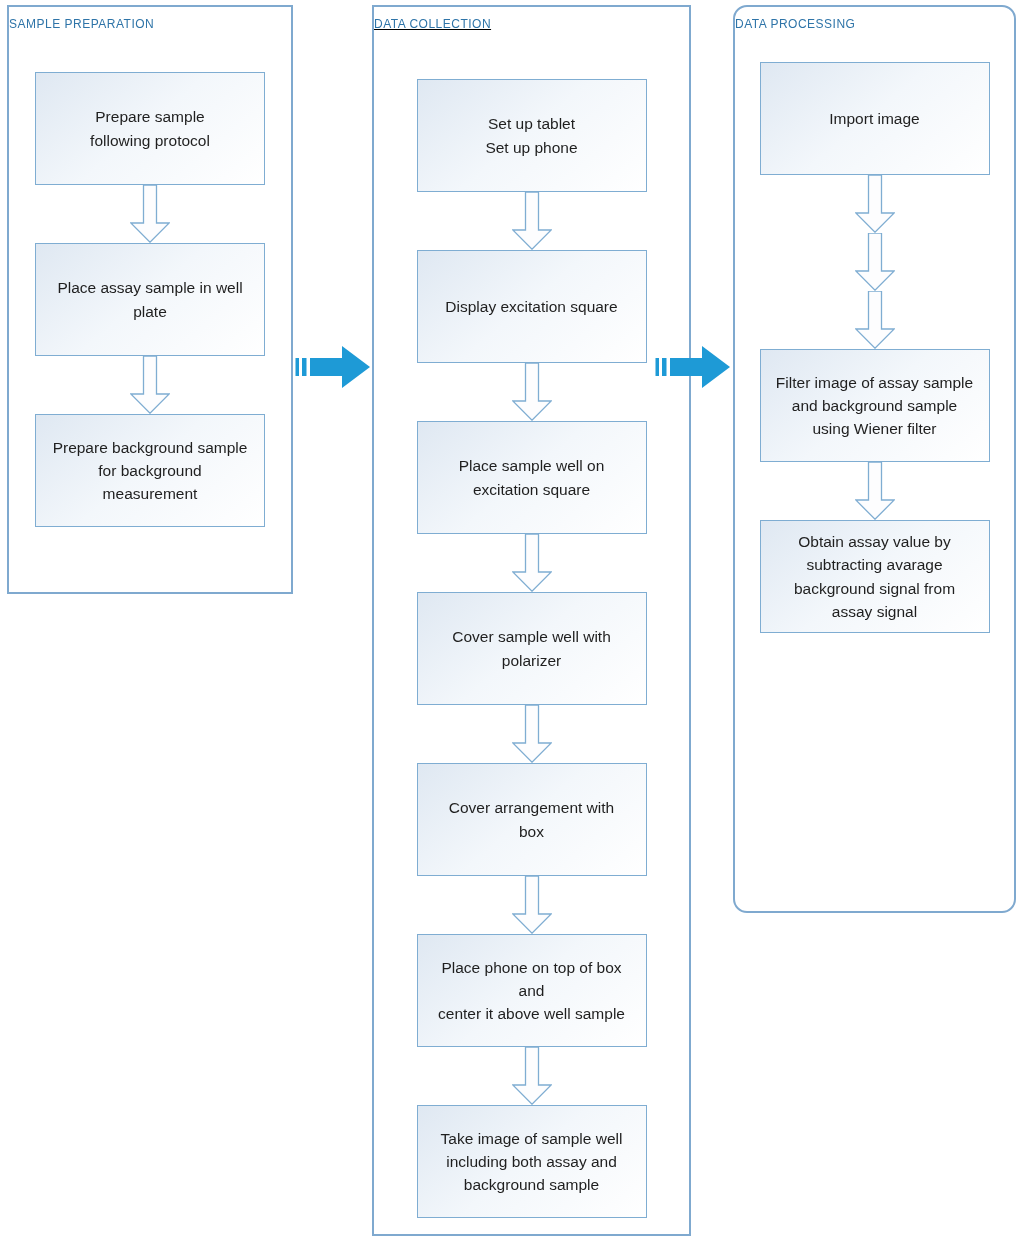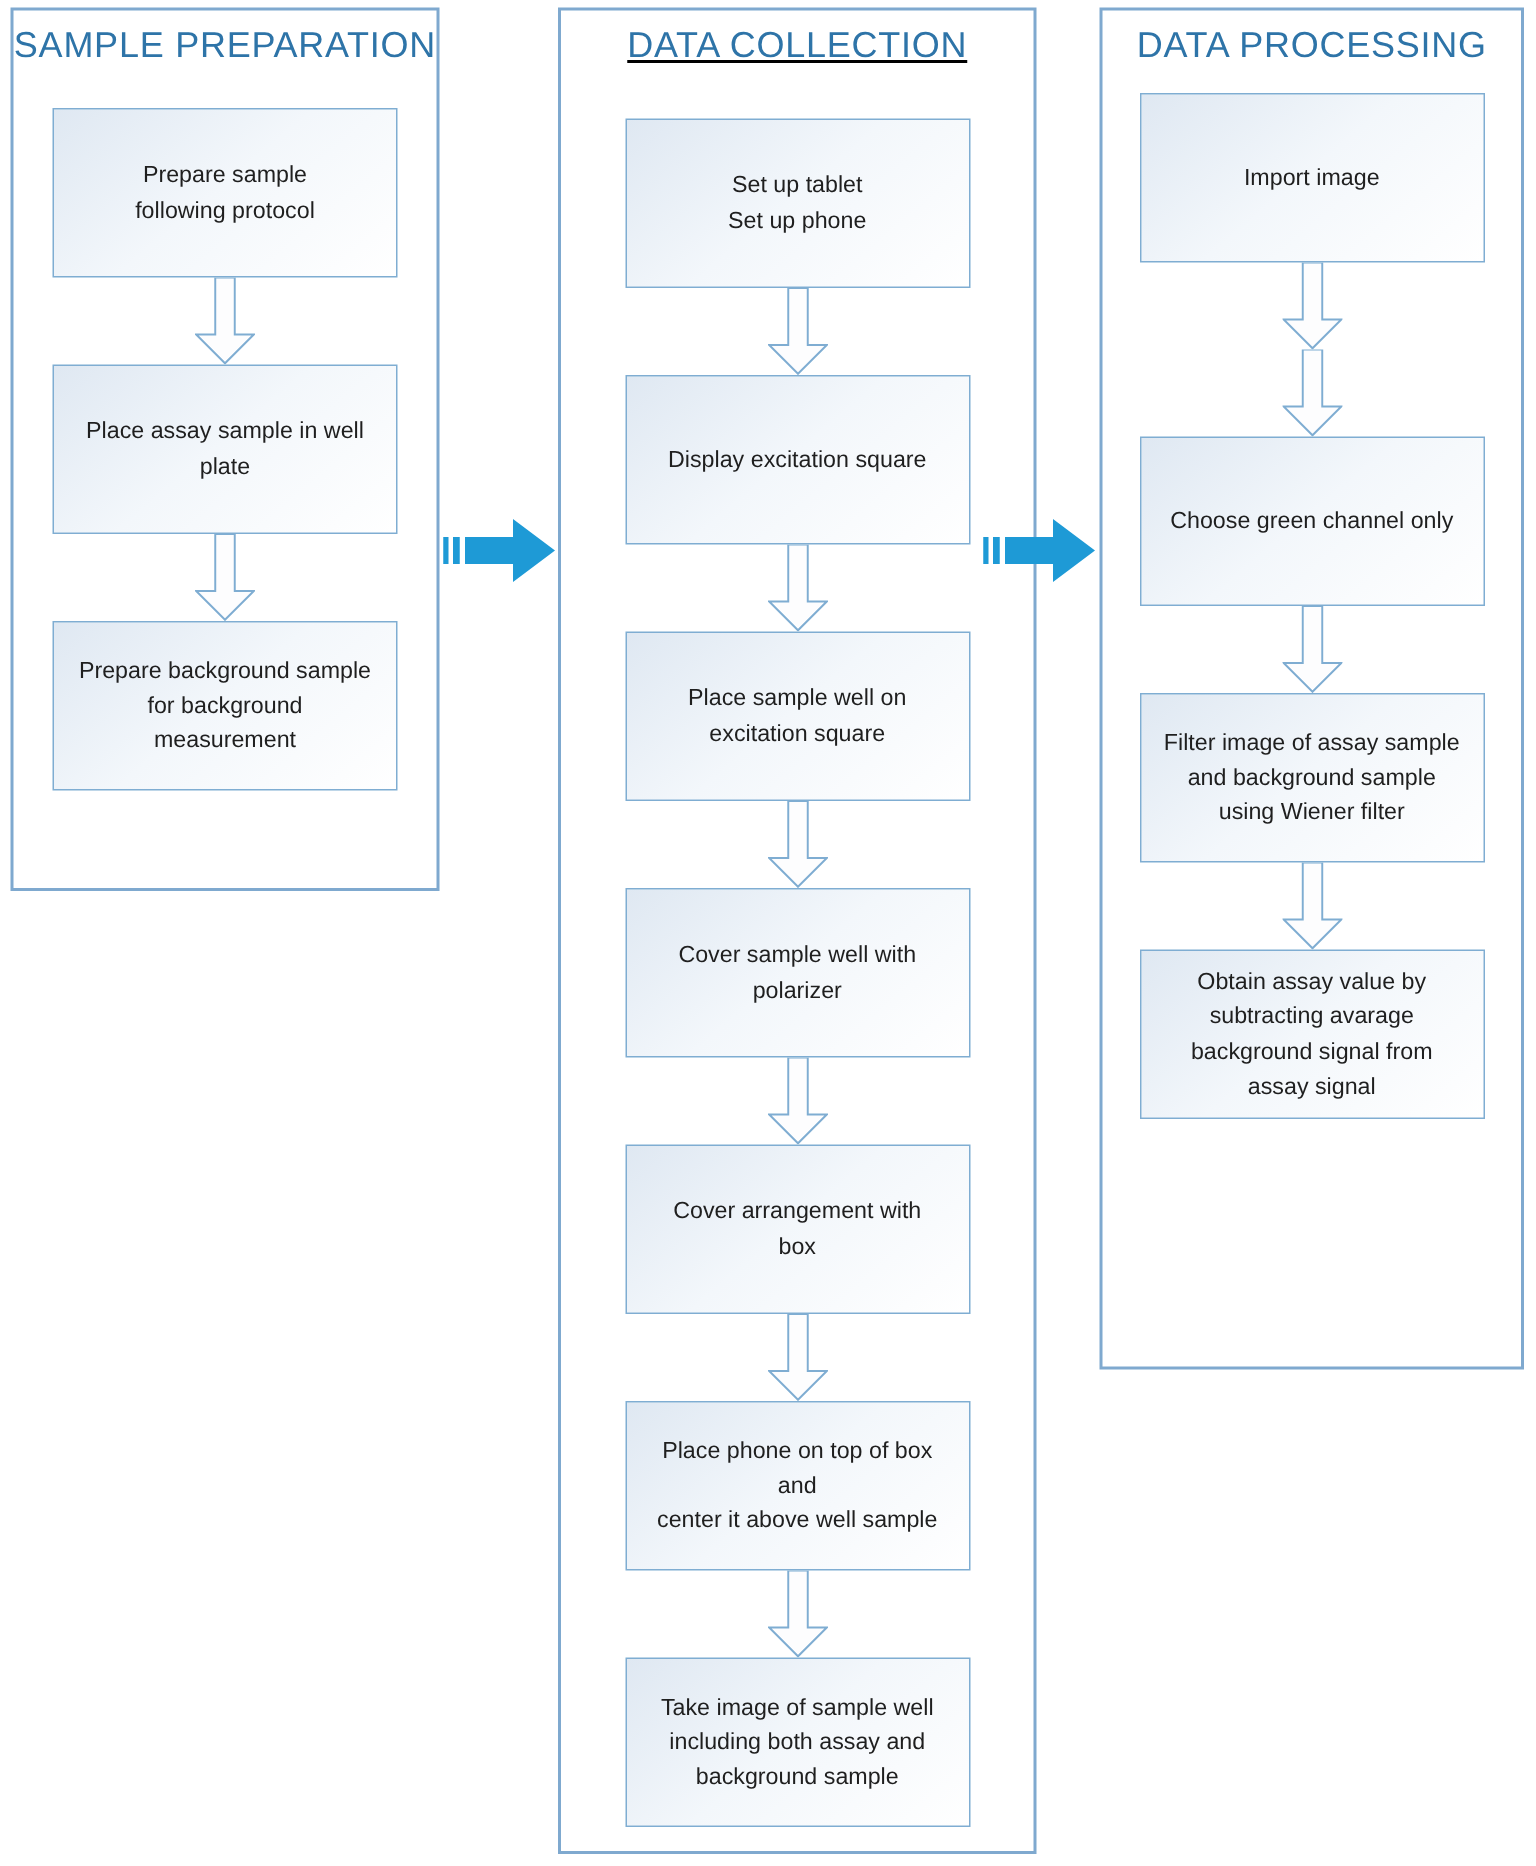--- a/index.html
+++ b/index.html
@@ -22,35 +22,35 @@
     font-family:"Liberation Sans", sans-serif;
     overflow:hidden;
   }
   .panel{
     position:absolute;
     border:2px solid var(--panel-border);
     background:#ffffff;
   }
   .panel-title{
     margin-top:10px;
-    text-align:center;
-    font-size:24px;
+    text-align:left;
+    font-size:12px;
     letter-spacing:0.5px;
     color:var(--title-text);
   }
   .steps{
     position:absolute;
     left:0; right:0;
     display:flex;
     flex-direction:column;
     align-items:center;
   }
   #panel-1{left:7px;  top:5px; width:286px; height:589px;}
   #panel-2{left:372px; top:5px; width:319px; height:1231px;text-decoration:underline;}
-  #panel-3{left:733px; top:5px; width:283px; height:908px;}
+  #panel-3{left:733px; top:5px; width:283px; height:908px;border-radius:14px;}
   #panel-1 .steps{top:65px;align-items:center;}
   #panel-2 .steps{top:55px;margin-top:17px;}
   #panel-3 .steps{top:55px;}
   .box{
     width:230px;
     height:113px;
     border:1.5px solid var(--box-border);
     background:linear-gradient(140deg, var(--box-fill-top) 0%, var(--box-fill-mid) 48%, #ffffff 100%);
     display:flex;
     align-items:center;
@@ -140,21 +140,20 @@
   <div class="panel" id="panel-3">
     <div class="panel-title">DATA PROCESSING</div>
     <div class="steps">
         <div class="box">Import image</div>
         <svg class="step-arrow" width="40" height="58" viewBox="0 0 40 58">
           <polygon points="13.5,0 26.5,0 26.5,38 39.2,38 20,57.2 0.8,38 13.5,38"></polygon>
         </svg>
         <svg class="step-arrow" width="40" height="58" viewBox="0 0 40 58">
           <polygon points="13.5,0 26.5,0 26.5,38 39.2,38 20,57.2 0.8,38 13.5,38"></polygon>
         </svg>
-        <div class="box">Choose green channel only</div>
         <svg class="step-arrow" width="40" height="58" viewBox="0 0 40 58">
           <polygon points="13.5,0 26.5,0 26.5,38 39.2,38 20,57.2 0.8,38 13.5,38"></polygon>
         </svg>
         <div class="box">Filter image of assay sample
 and background sample
 using Wiener filter</div>
         <svg class="step-arrow" width="40" height="58" viewBox="0 0 40 58">
           <polygon points="13.5,0 26.5,0 26.5,38 39.2,38 20,57.2 0.8,38 13.5,38"></polygon>
         </svg>
         <div class="box">Obtain assay value by

